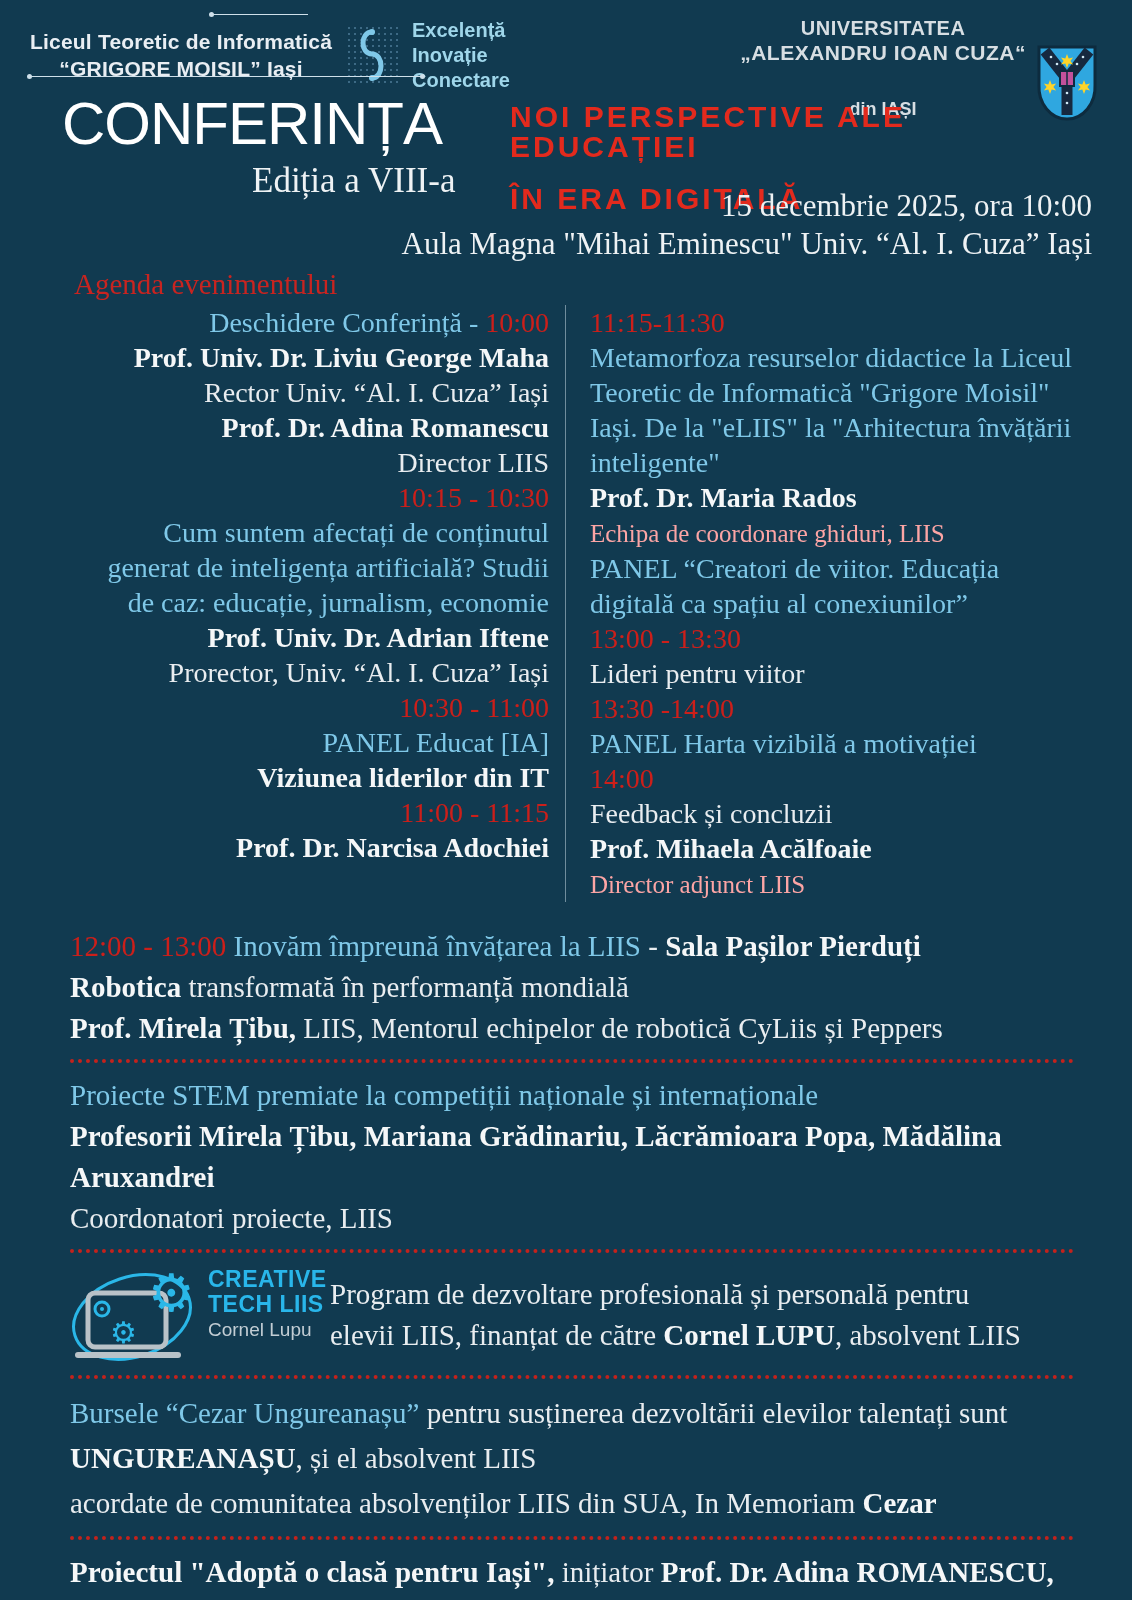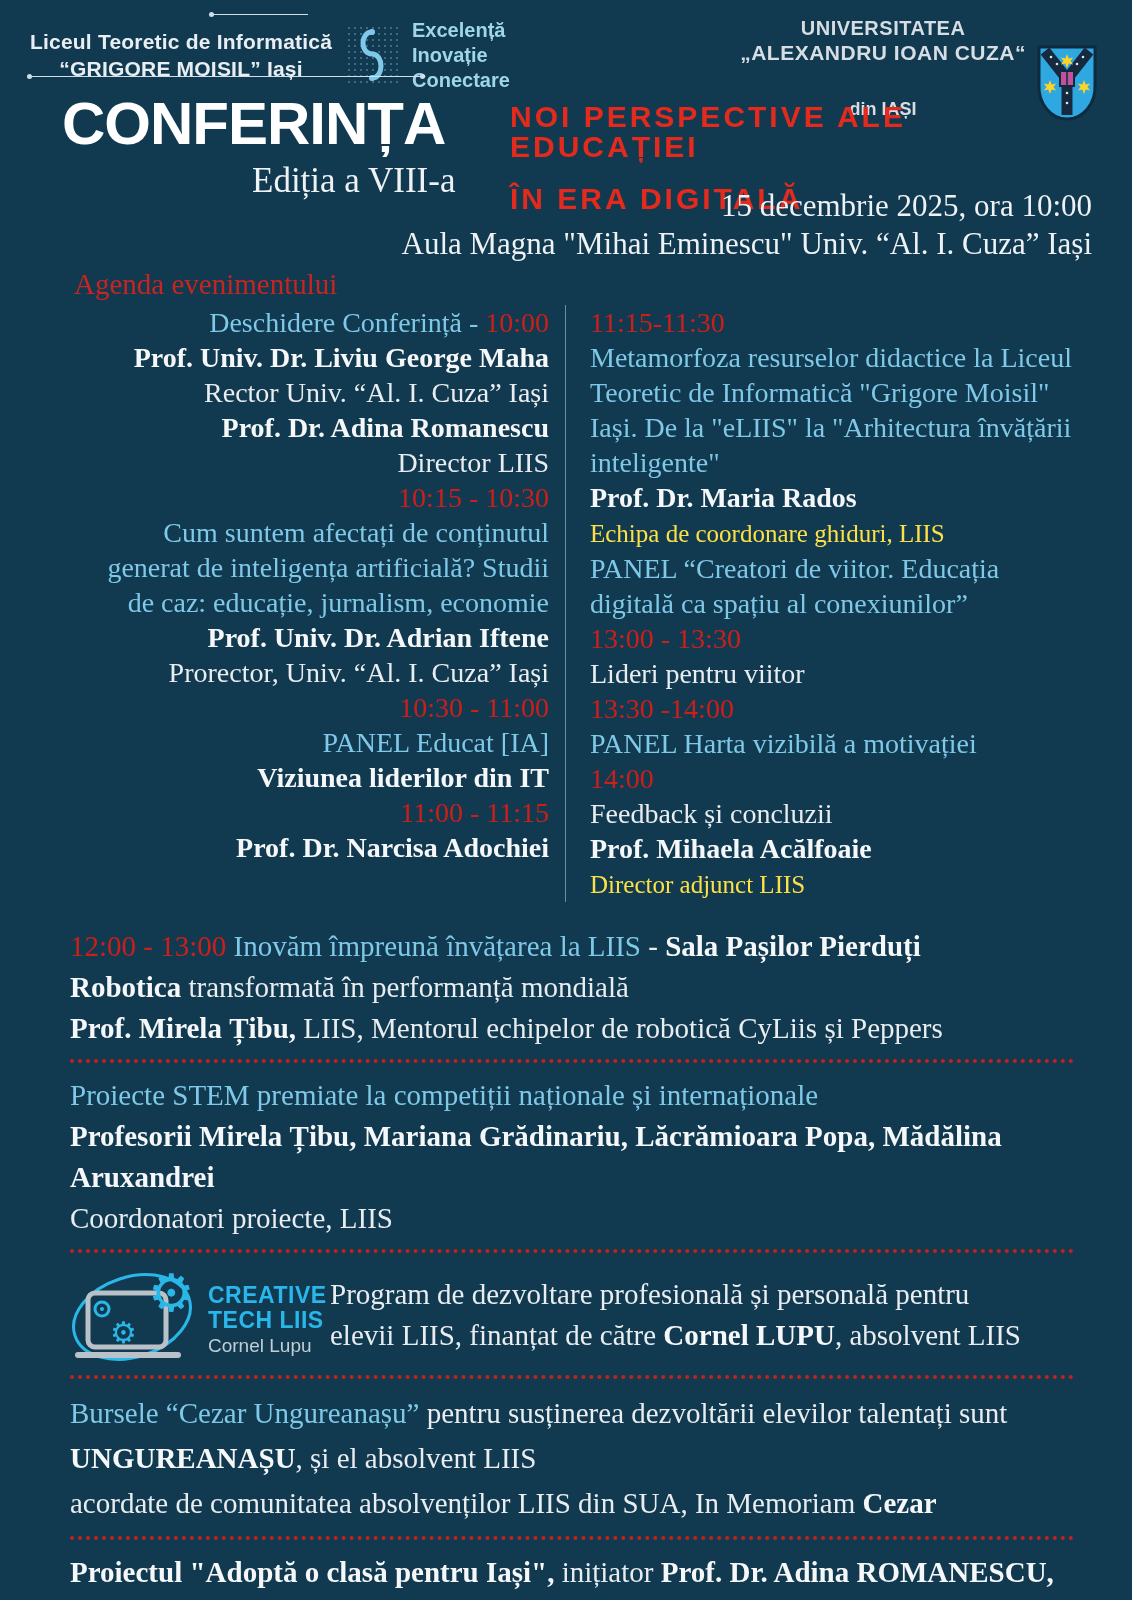--- a/index.html
+++ b/index.html
@@ -33,47 +33,47 @@
   .liis-mark{width:52px;height:62px;background-image:radial-gradient(#3d6a85 1.1px, transparent 1.2px);background-size:6px 6px;display:flex;align-items:center;justify-content:center;}
   .motto{font-family:"Liberation Sans",sans-serif;font-size:20px;line-height:1.25;color:#9fd6ea;font-weight:600;}
   .header-right{display:flex;align-items:flex-end;gap:10px;padding-top:6px;}
   .univ-name{font-family:"Liberation Sans",sans-serif;font-weight:700;color:#d7dee3;text-align:center;line-height:1.2;}
   .univ-name .u1{font-size:20px;letter-spacing:.5px;}
   .univ-name .u2{font-size:21px;letter-spacing:.5px;}
   .univ-name .u3{font-size:18px;margin-top:34px;}
   
   .title-row{display:flex;padding:4px 30px 0 62px;}
   .title-left{width:420px;flex:none;}
-  .main-title{font-family:"Liberation Sans",sans-serif;font-weight:700;font-size:60px;letter-spacing:-1px;color:#ffffff;line-height:1.05;}
+  .main-title{font-family:"Liberation Sans",sans-serif;font-weight:400;font-size:60px;letter-spacing:-1px;color:#ffffff;line-height:1.05;}
   .edition{font-size:35px;color:#eef2f4;margin:6px 0 0 190px;}
   .headline{margin-left:28px;padding-top:10px;font-family:"Liberation Sans",sans-serif;font-weight:700;font-size:30px;letter-spacing:3px;color:var(--red2);line-height:1.0;}
   .headline .h2{margin-top:22px;}
   .when-where{text-align:right;padding-right:40px;margin-top:-26px;}
   .when{font-size:31px;color:var(--white);}
   .where{font-size:31px;color:var(--white);margin-top:2px;}
   
   .agenda-label{font-size:29px;color:#c82420;margin:6px 0 2px 74px;}
   .agenda{display:flex;margin:4px 6px 0 34px;}
   .agenda-col{width:50%;}
   .agenda-left{width:532px;flex:none;text-align:right;padding-right:16px;border-right:1px solid rgba(207,224,234,.5);}
   .agenda-right{flex:1;text-align:left;padding-left:24px;}
   .tline{line-height:35px;font-size:28px;}
   .seg-time{color:#cc1f1a;}
   .seg-blue{color:var(--blue);}
   .seg-bold{color:#f5f7f8;font-weight:700;}
   .seg-white{color:#e9edf0;}
-  .seg-role{color:#fde047;font-size:25px;margin-top:17px;}
+  .seg-role{color:#fca5a5;font-size:25px;margin-top:17px;}
   
   .bottom{margin:24px 58px 0 70px;}
   .bottom .tline{line-height:41px;font-size:29px;}
   .dotsep{border-top:4px dotted #c3221c;margin:10px 0 12px 0;}
   .creative-row{display:flex;align-items:center;gap:16px;}
   .creative-logo{flex:none;position:relative;width:244px;height:100px;}
   .creative-text{flex:1;}
-  .ct-words{position:absolute;left:138px;top:18px;font-family:"Liberation Sans",sans-serif;line-height:1.1;}
+  .ct-words{position:absolute;left:138px;top:2px;font-family:"Liberation Sans",sans-serif;line-height:1.1;}
   .ct-words .c1,.ct-words .c2{color:var(--cyan);font-weight:700;font-size:23px;letter-spacing:.5px;}
   .ct-words .c3{color:#c2cdd4;font-size:19px;margin-top:2px;}
   .s4 .tline{line-height:45px;}
 </style>
 </head>
 <body>
 
 <div class="page">
 
   <div class="header">

